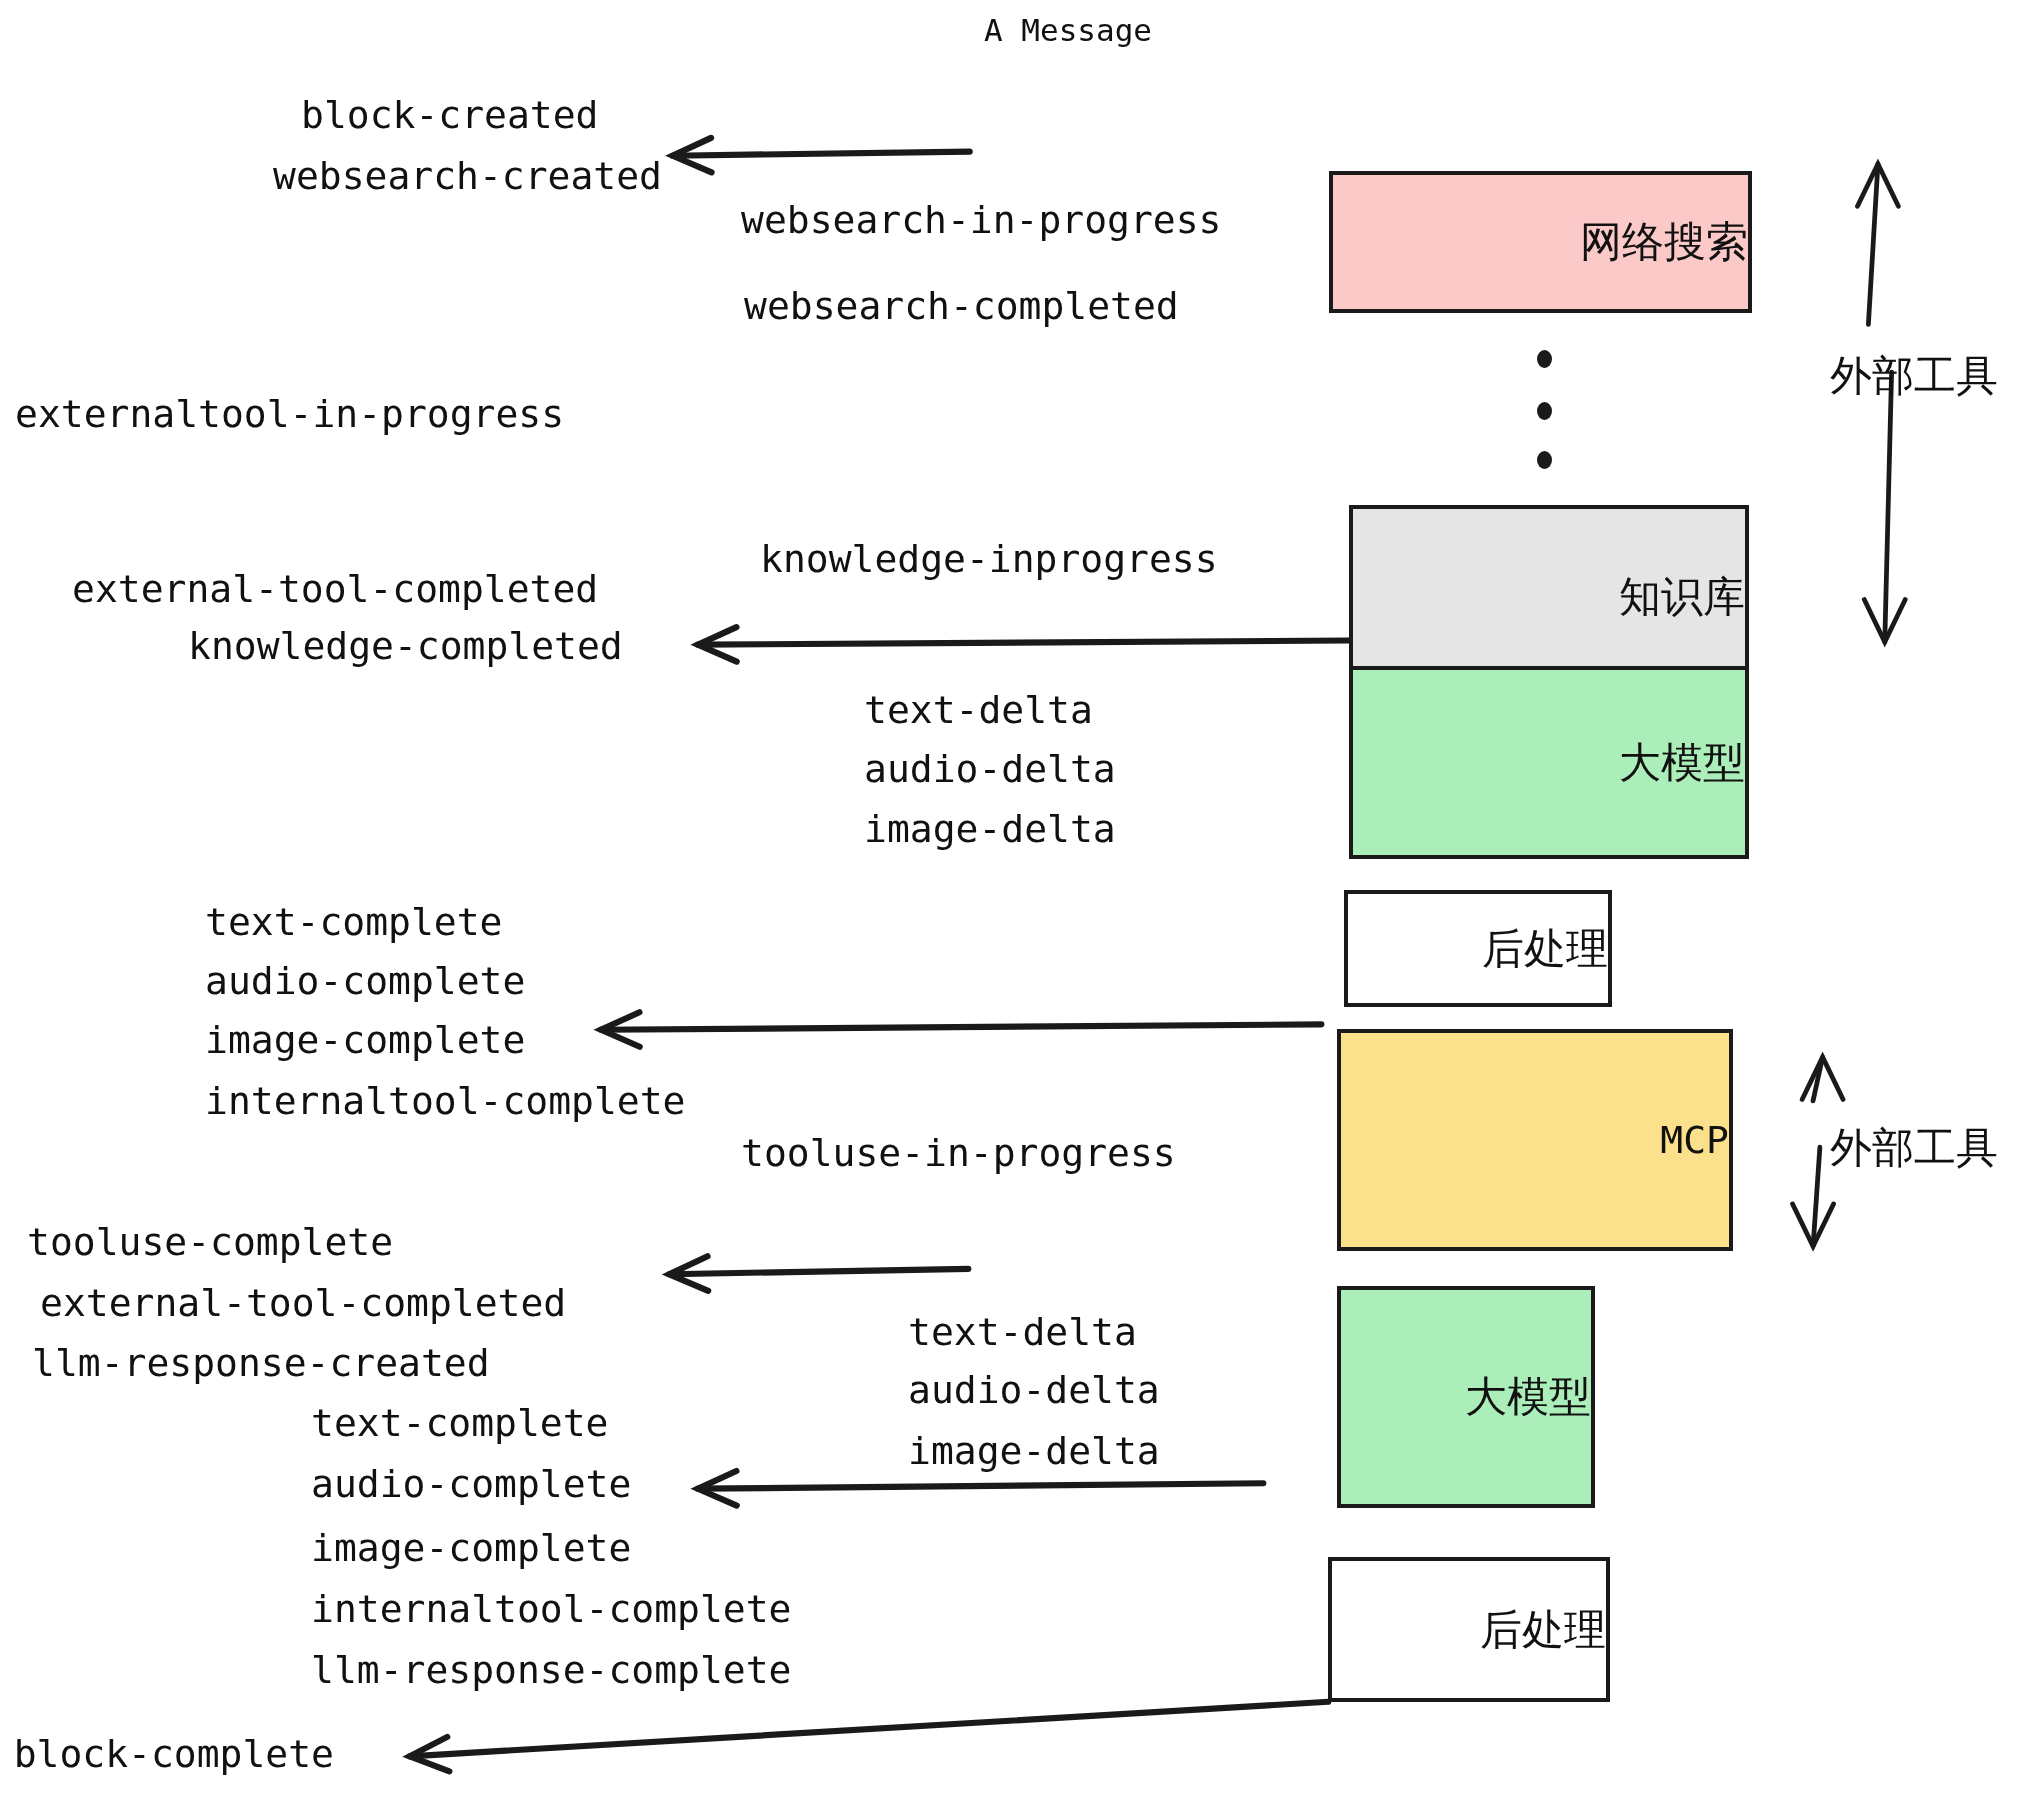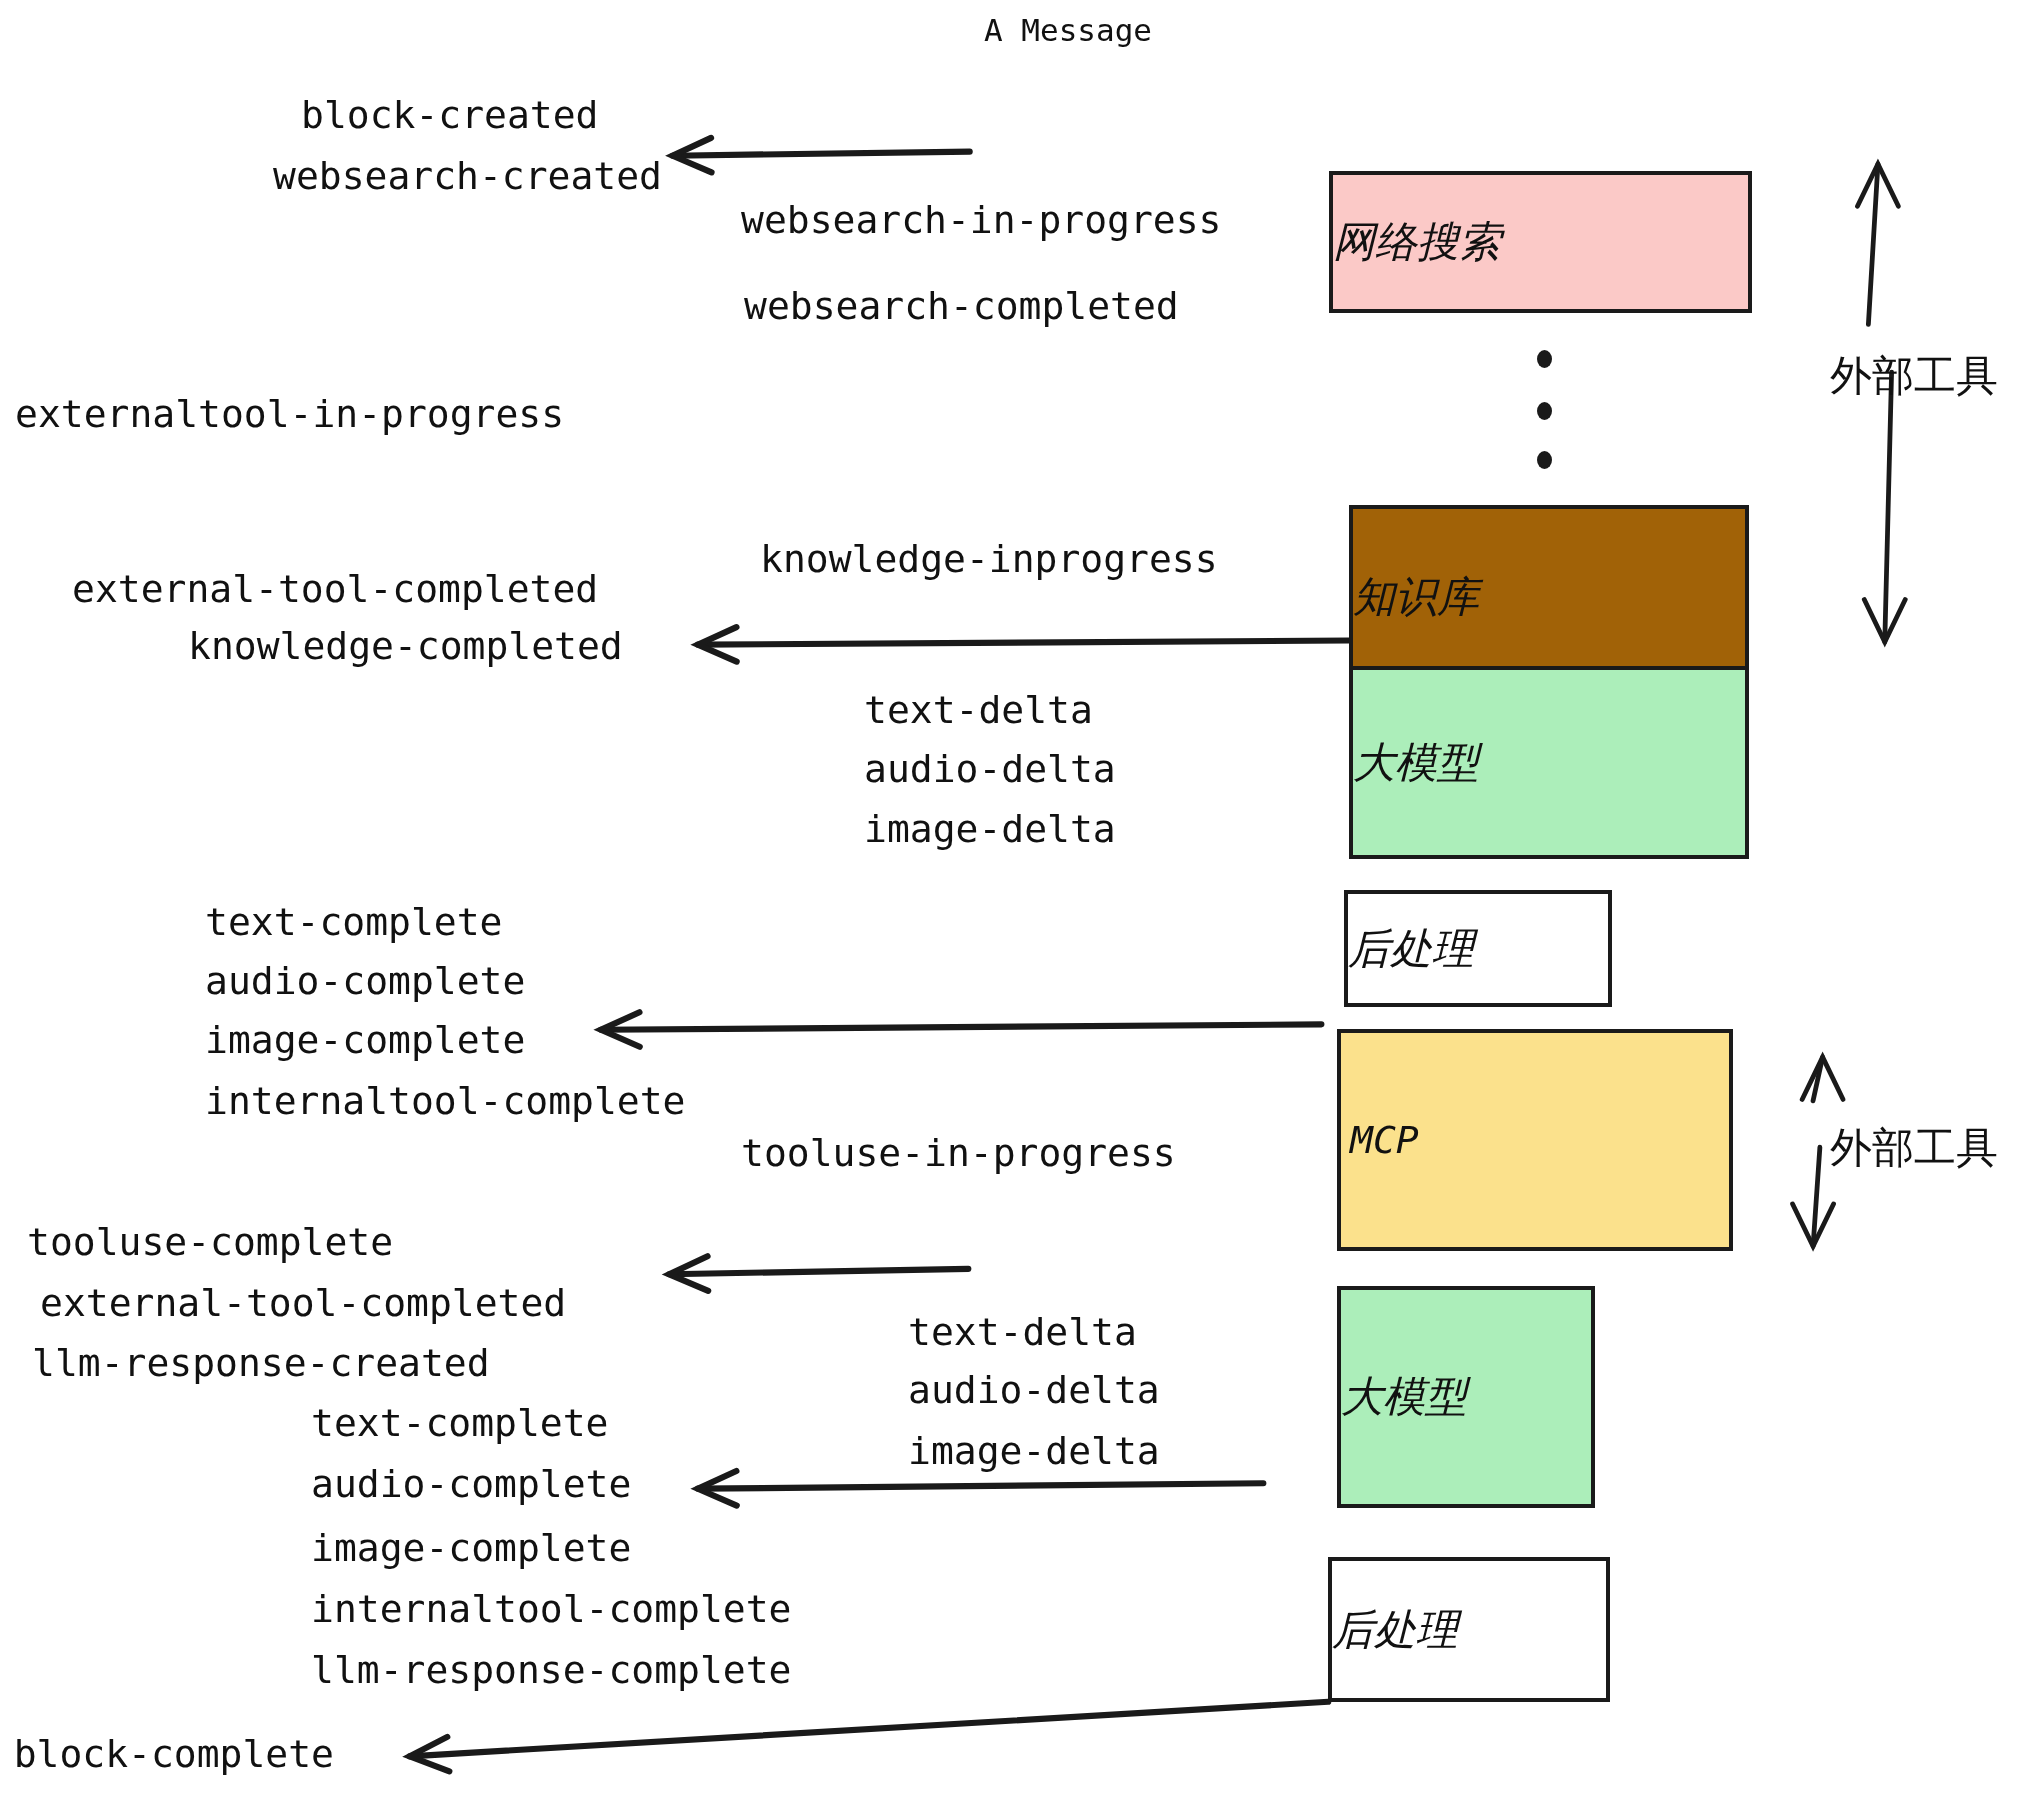--- a/index.html
+++ b/index.html
@@ -25,25 +25,24 @@
     font-size:31px;
     color:#111111;
     white-space:nowrap;
   }
   .box{
     position:absolute;
     border:4.8px solid #1a1a1a;
     box-sizing:border-box;
     display:flex;
     align-items:center;
-    justify-content:flex-start;
+    justify-content:flex-end;
     font-family:"DejaVu Sans","Liberation Sans",sans-serif;
     font-size:42px;
     color:#111111;
-    font-style:italic;
   }
   .box.mono{
     font-family:"DejaVu Sans Mono","Liberation Mono",monospace;
     font-size:38px;
     padding-left:9px;
   }
   .cnlabel{
     position:absolute;
     font-family:Liberation Serif, serif;
     font-size:42px;
@@ -113,21 +112,21 @@
           <path d="M 2665 1680 L 2655 1825"></path>
           <path d="M 2625 1763 L 2655 1825 L 2685 1763"></path>
         </g>
       </g>
   </svg>
 
   <div id="boxes-layer">
       <div class="box" style="left: 1329px; top: 171px; width: 423px; height: 142px; background: rgb(251, 201, 199);">
         <span>网络搜索</span>
       </div>
-      <div class="box" style="left: 1349px; top: 505px; width: 400px; height: 184px; background: #a16207;">
+      <div class="box" style="left: 1349px; top: 505px; width: 400px; height: 184px; background: #e5e5e5;">
         <span>知识库</span>
       </div>
       <div class="box" style="left: 1349px; top: 666px; width: 400px; height: 193px; background: rgb(172, 238, 186);">
         <span>大模型</span>
       </div>
       <div class="box" style="left: 1344px; top: 890px; width: 268px; height: 117px; background: rgb(255, 255, 255);">
         <span>后处理</span>
       </div>
       <div class="box mono" style="left: 1337px; top: 1029px; width: 396px; height: 222px; background: rgb(251, 225, 140);">
         <span>MCP</span>

